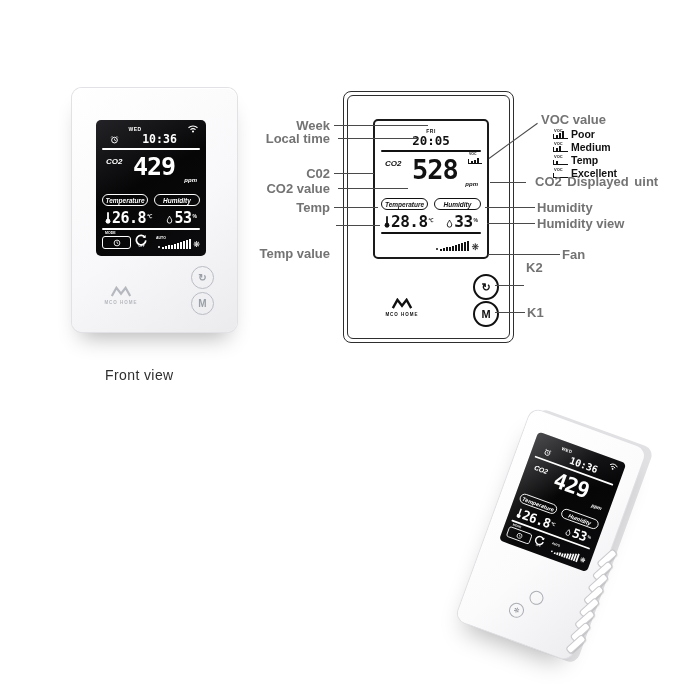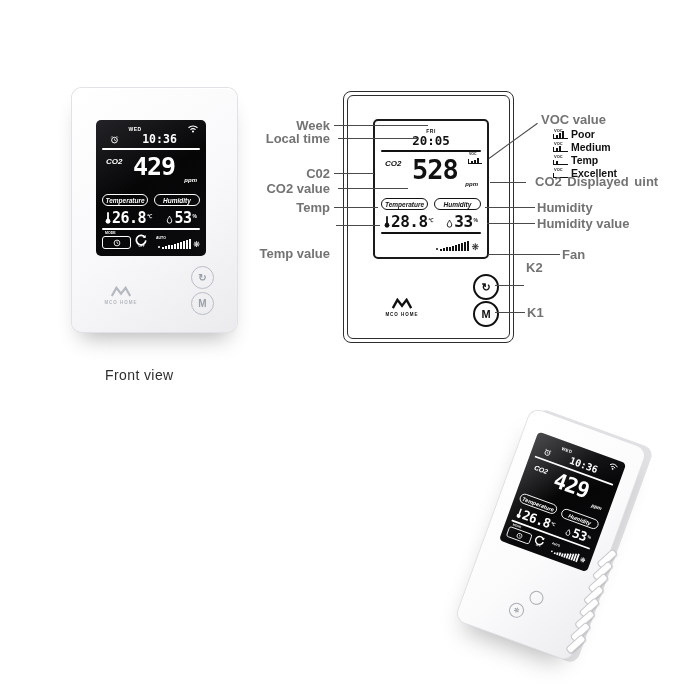--- a/index.html
+++ b/index.html
@@ -316,21 +316,21 @@
     <div class="legend-row">
       <span class="lgi">
           <i>VOC</i>
         <span class="vb"></span>
         </span>
       <span class="lab">Excellent</span>
     </div>
   </div>
   <div class="callout" style="left:535px;top:174px;word-spacing:2px;">CO2 Displayed uint</div>
   <div class="callout" style="left:537px;top:200px;">Humidity</div>
-  <div class="callout" style="left:537px;top:216px;">Humidity value</div>
+  <div class="callout" style="left:537px;top:216px;">Humidity view</div>
   <div class="callout" style="left:562px;top:247px;">Fan</div>
   <div class="callout" style="left:526px;top:260px;">K2</div>
   <div class="callout" style="left:527px;top:305px;">K1</div>
 
   <div class="ln" style="left:489px;top:158px;width:60px;transform:rotate(-36deg);transform-origin:0 50%;"></div>
   <div class="ln" style="left:490px;top:182px;width:36px;"></div>
   <div class="ln" style="left:485px;top:207px;width:50px;"></div>
   <div class="ln" style="left:487px;top:223px;width:48px;"></div>
   <div class="ln" style="left:488px;top:254px;width:72px;"></div>
   <div class="ln" style="left:495px;top:285px;width:29px;"></div>

